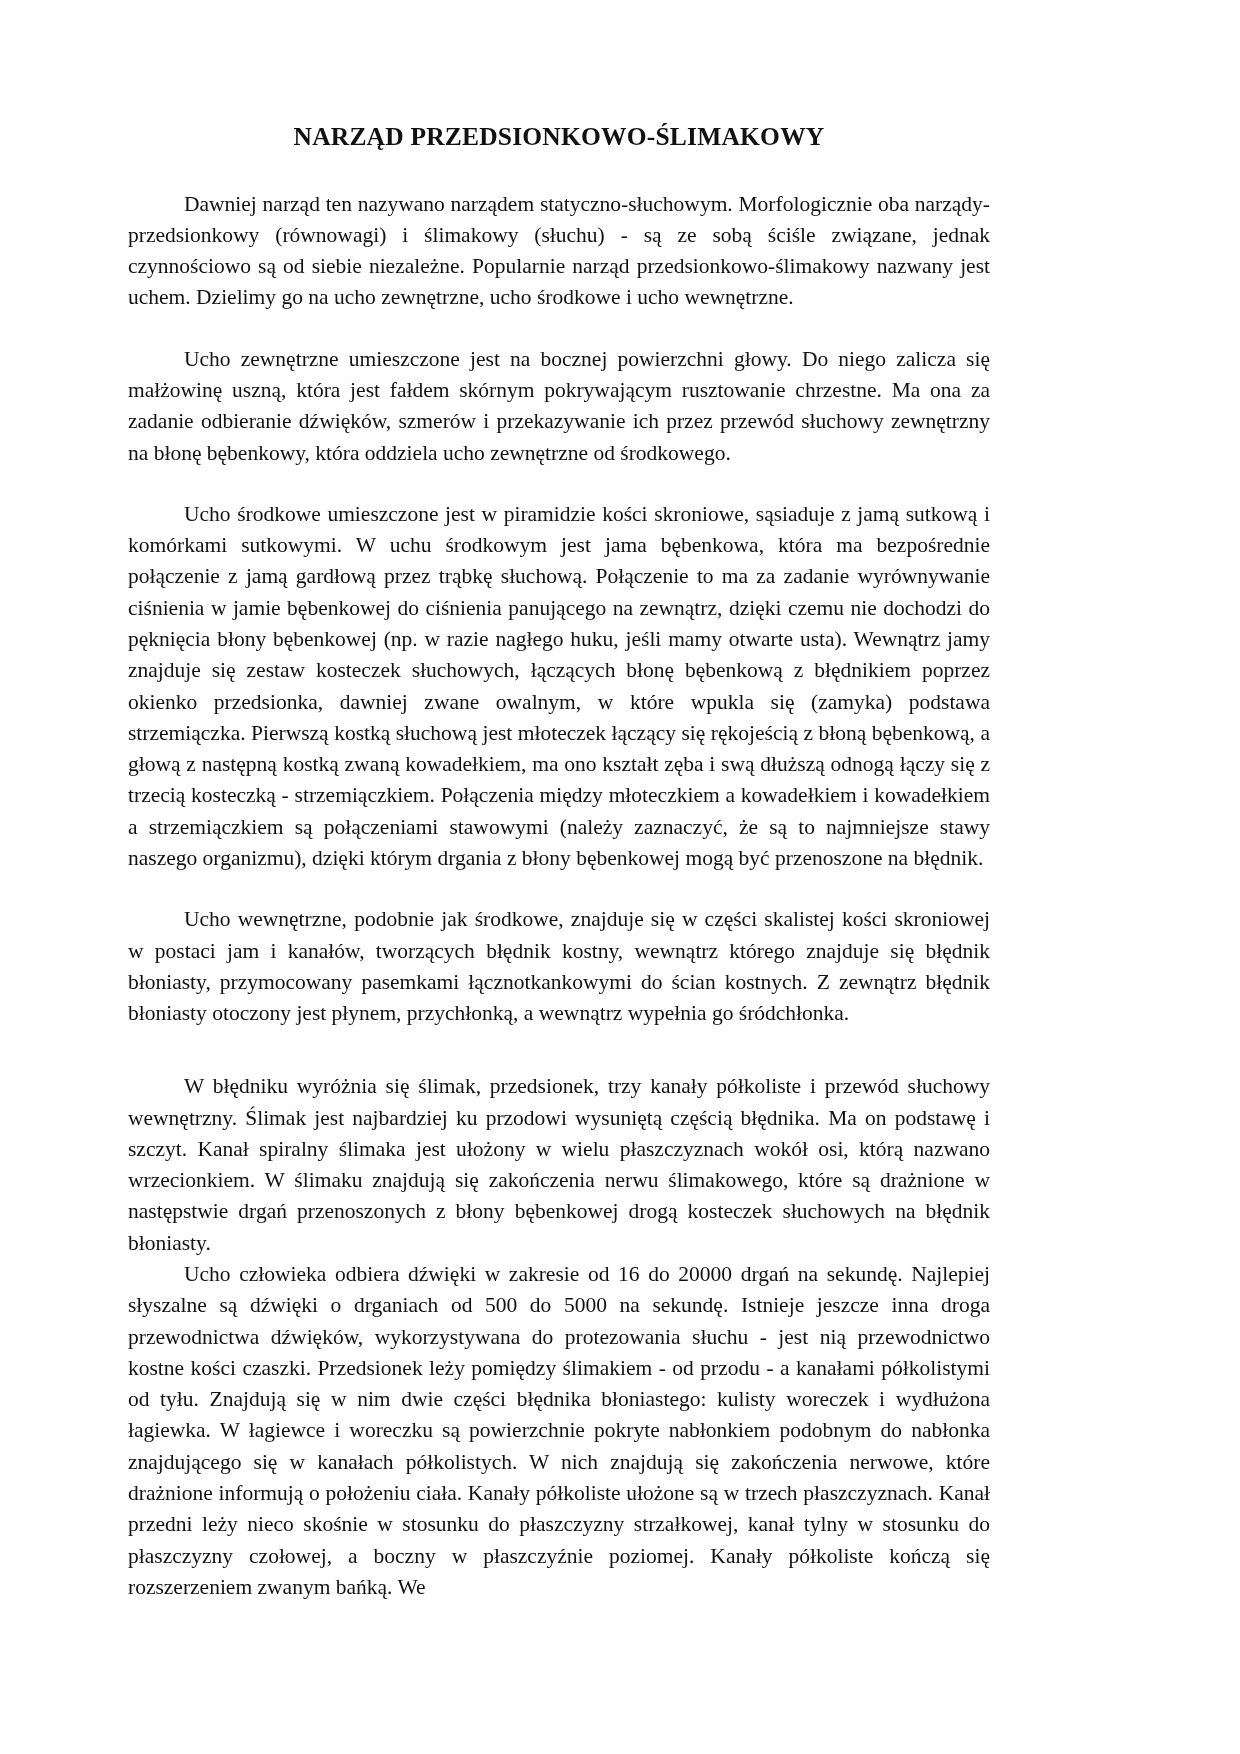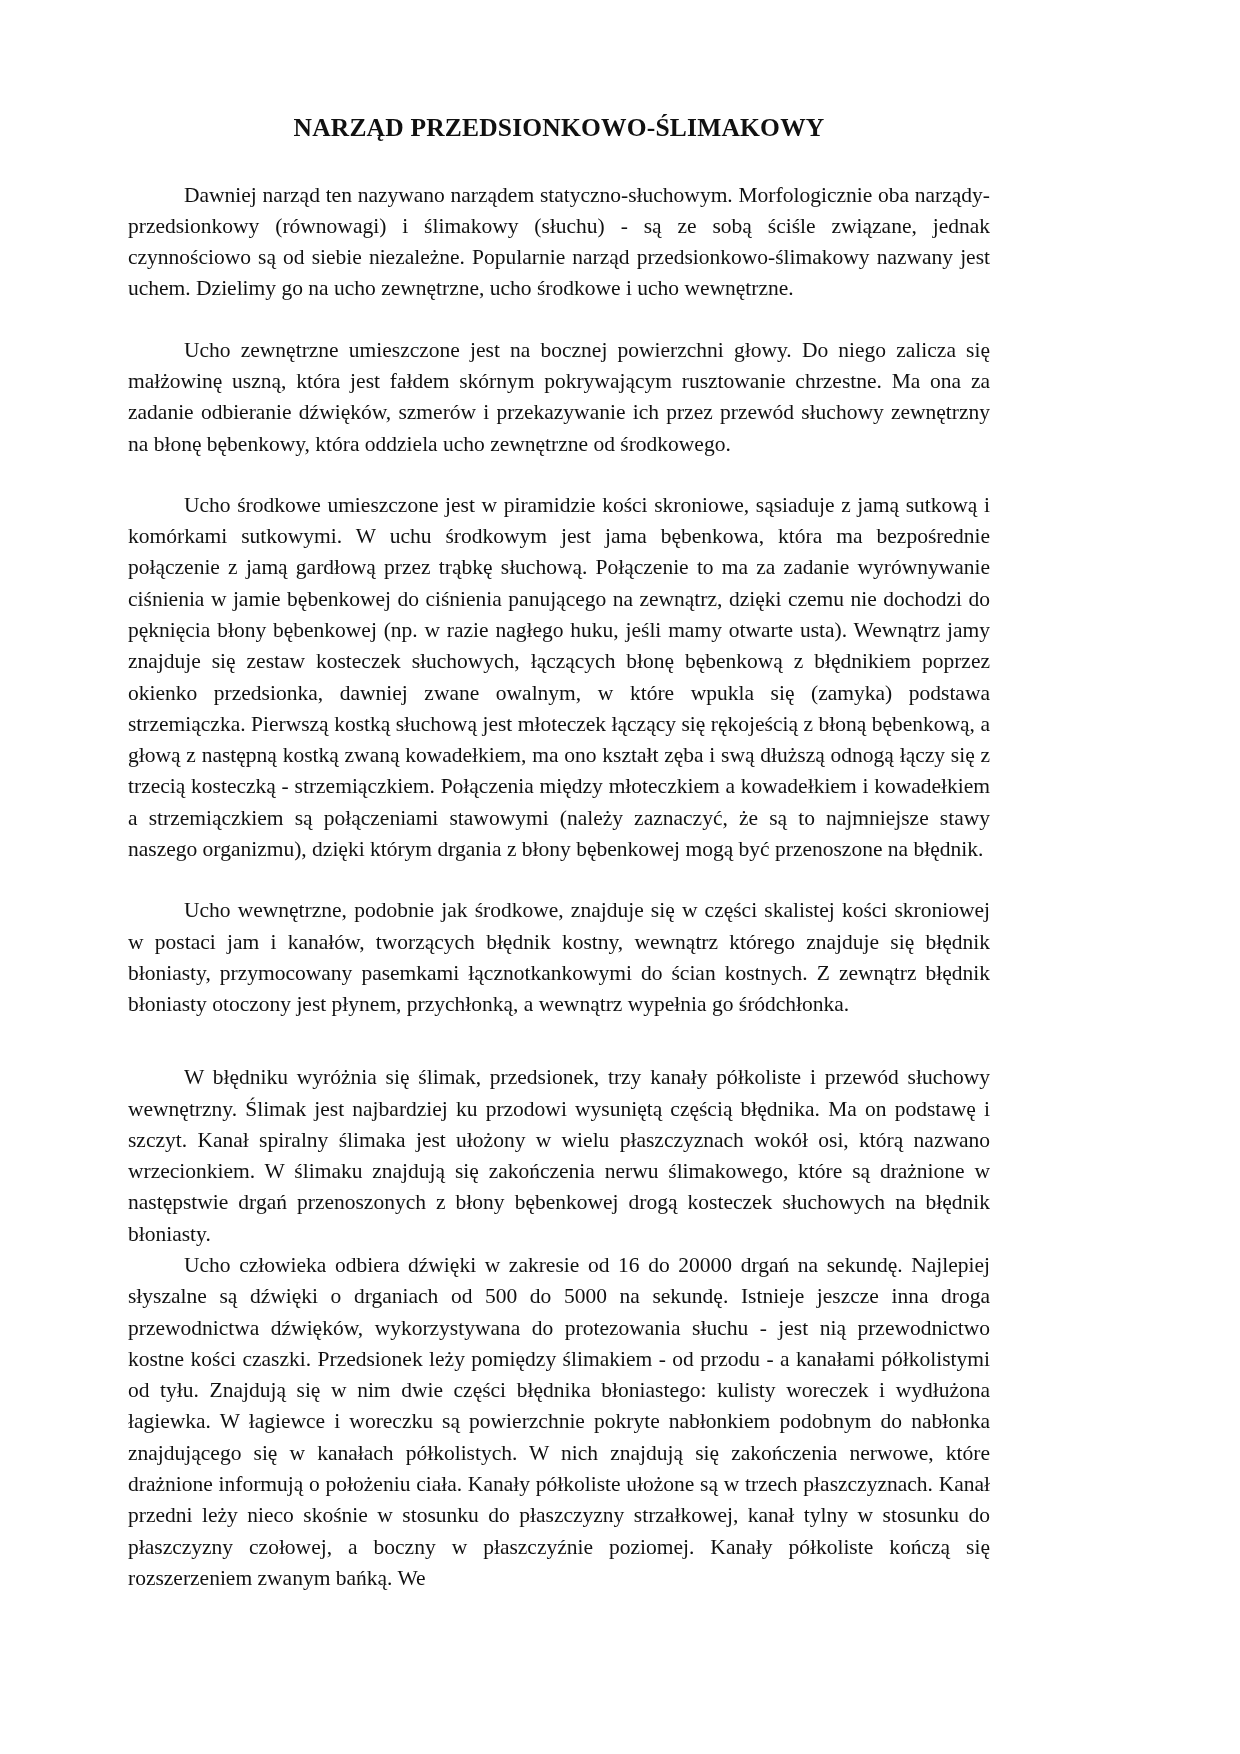--- a/index.html
+++ b/index.html
@@ -17,21 +17,21 @@
     width: 1240px;
     height: 1754px;
     margin: 0 auto;
     background: #ffffff;
     box-sizing: border-box;
     overflow: hidden;
   }
   .content {
     position: absolute;
     left: 128px;
-    top: 113px;
+    top: 122px;
     width: 862px;
   }
   .doc-title {
     text-align: center;
     font-size: 25.5px;
     font-weight: bold;
     letter-spacing: 0.2px;
     margin: 0 0 36px 0;
     line-height: 1.2;
   }

